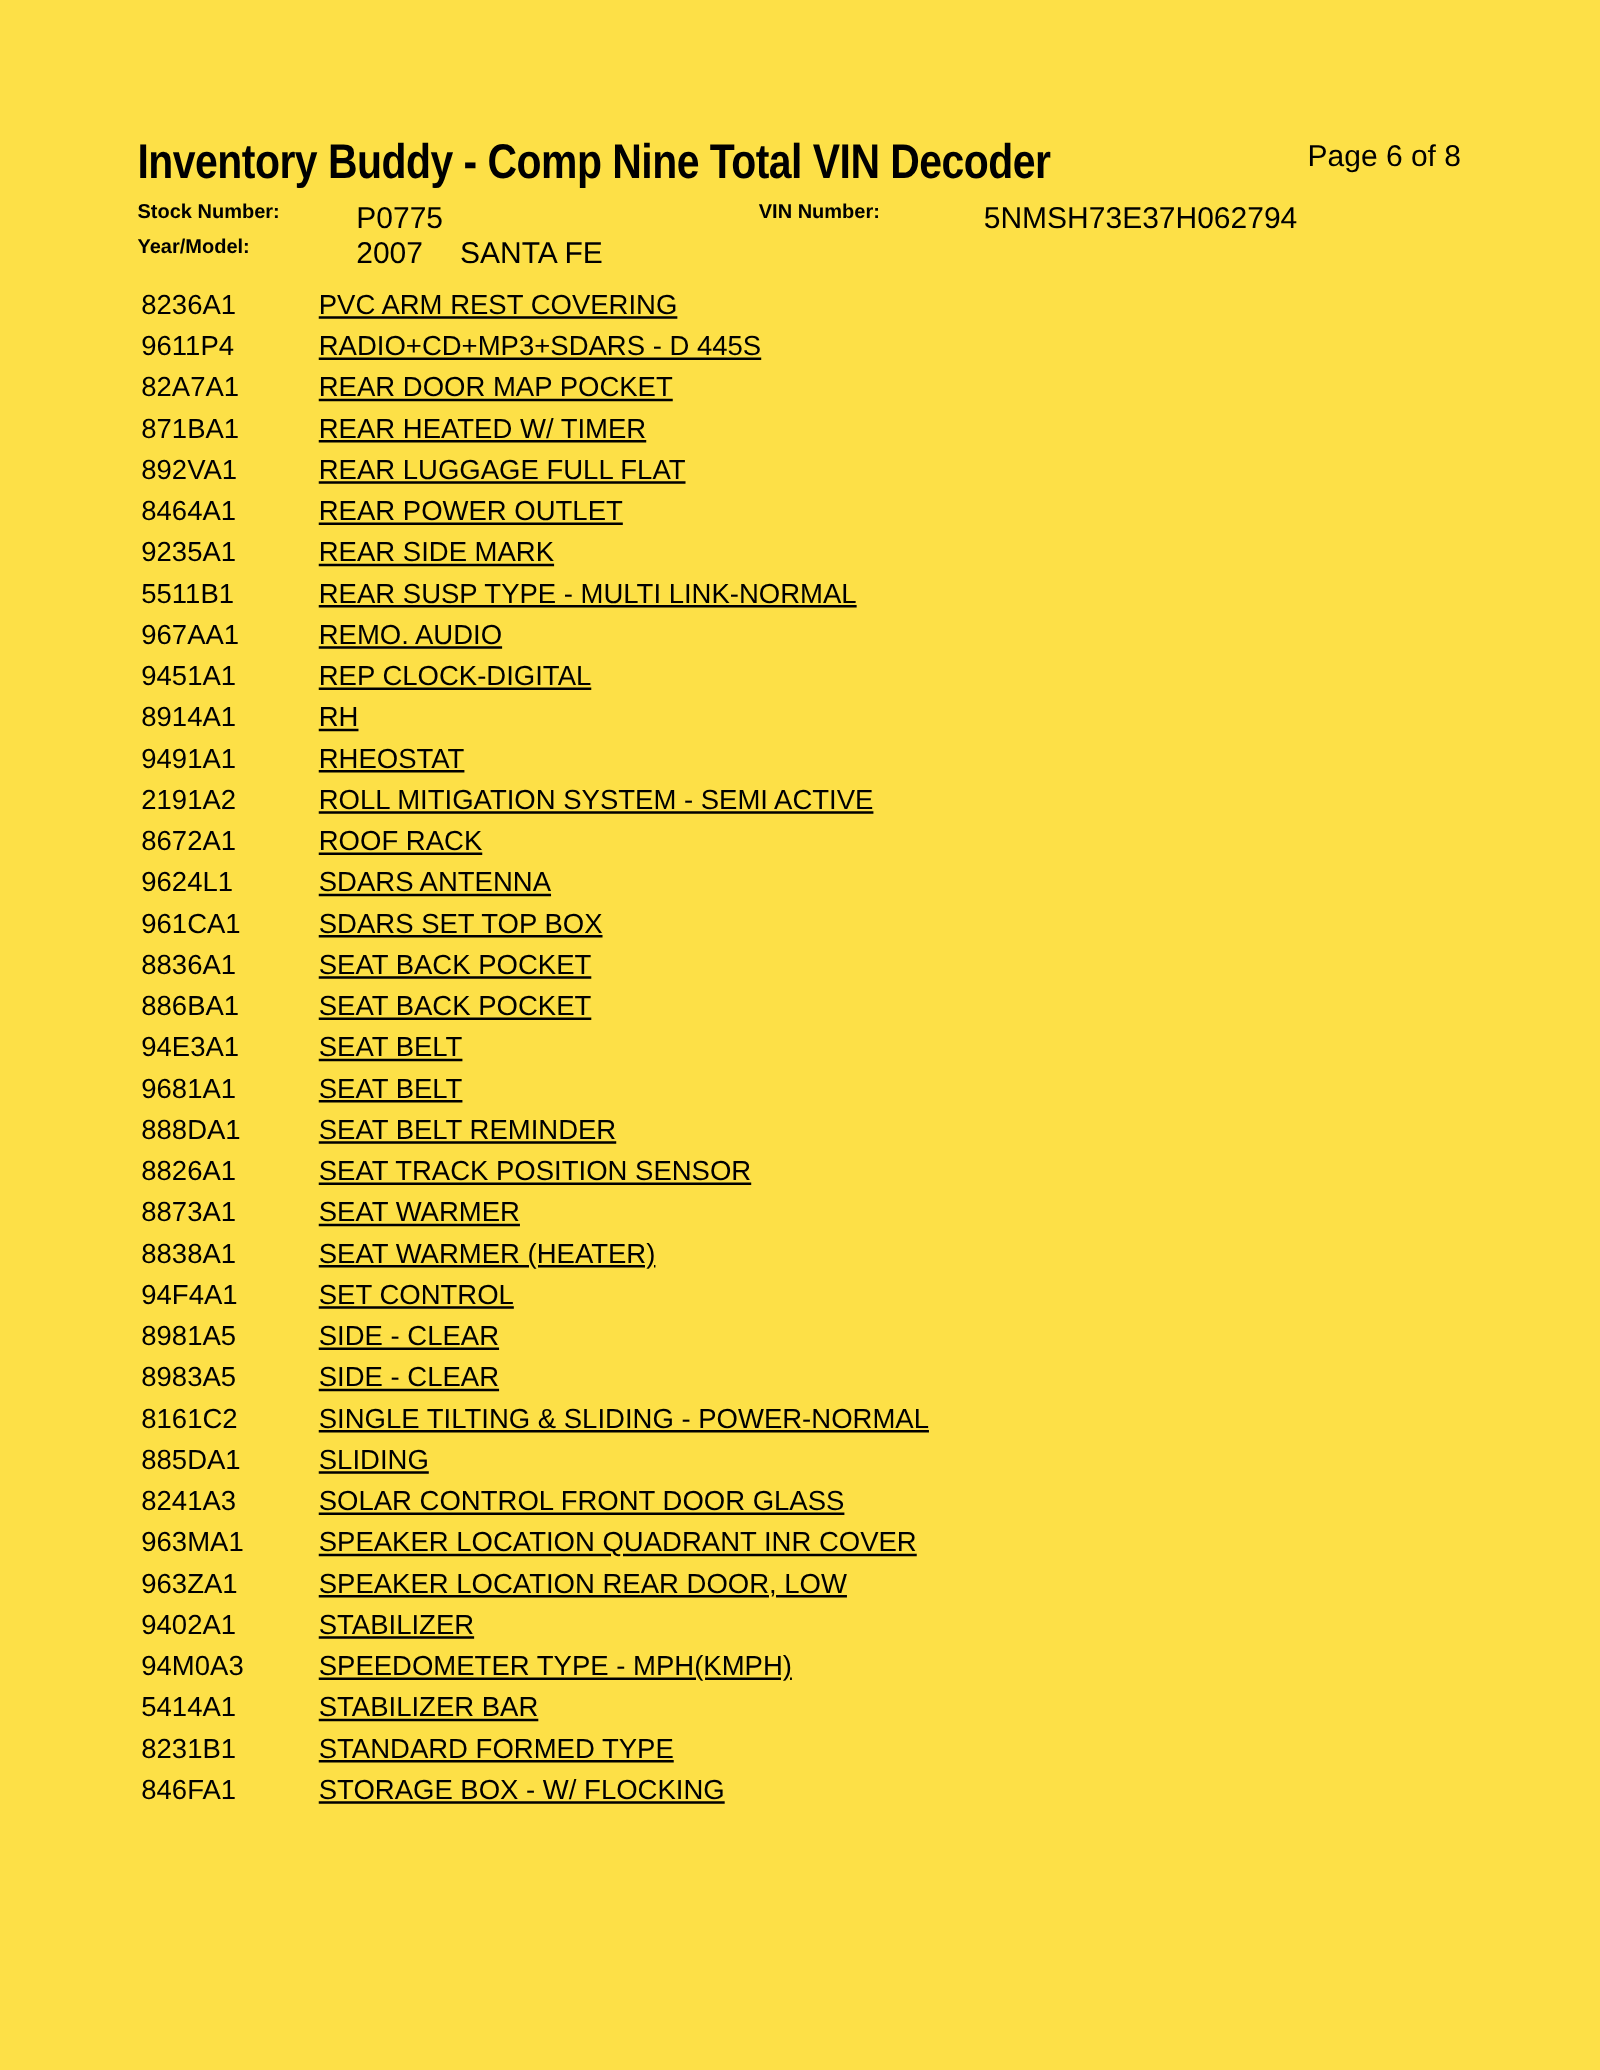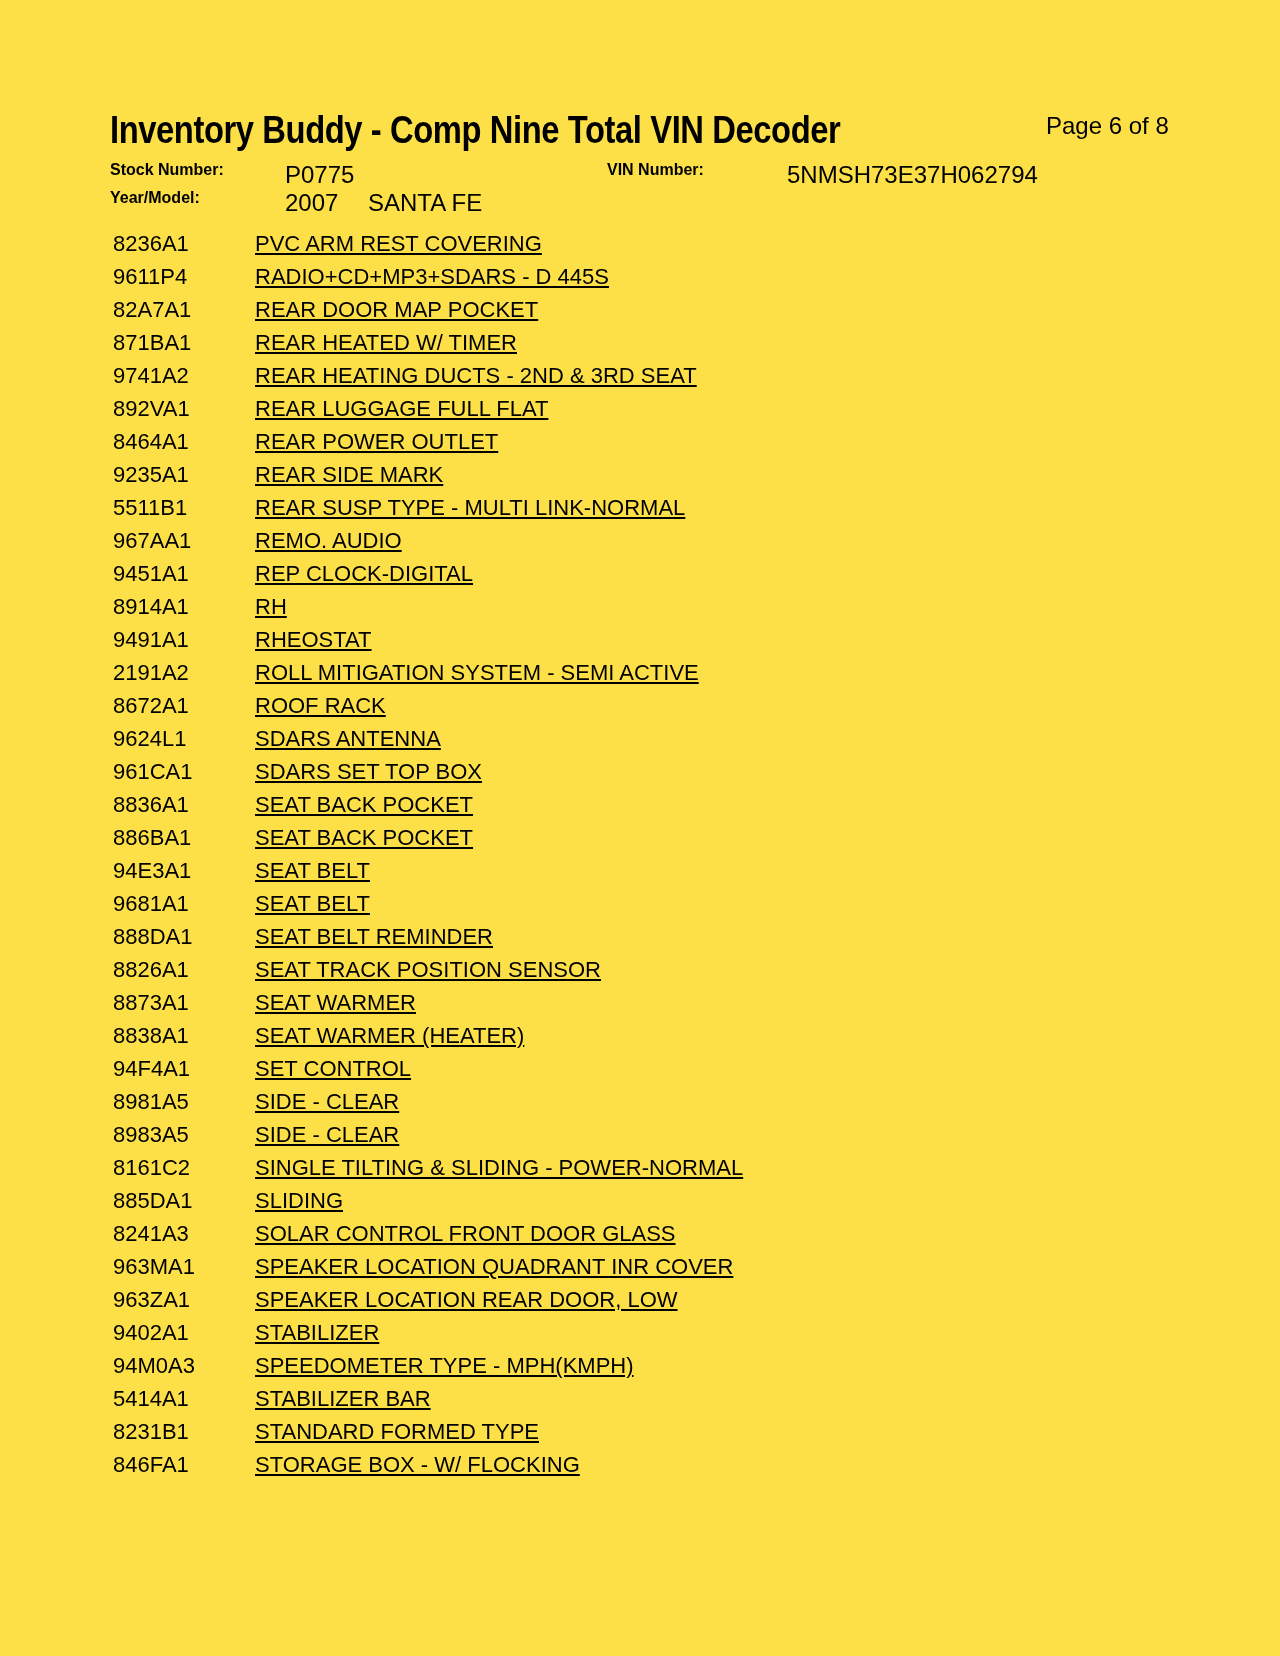--- a/index.html
+++ b/index.html
@@ -107,24 +107,20 @@
       </div>
       <div class="row">
         <span class="code">82A7A1</span>
         <span class="desc">REAR DOOR MAP POCKET</span>
       </div>
       <div class="row">
         <span class="code">871BA1</span>
         <span class="desc">REAR HEATED W/ TIMER</span>
       </div>
       <div class="row">
-        <span class="code">9741A2</span>
-        <span class="desc">REAR HEATING DUCTS - 2ND &amp; 3RD SEAT</span>
-      </div>
-      <div class="row">
         <span class="code">892VA1</span>
         <span class="desc">REAR LUGGAGE FULL FLAT</span>
       </div>
       <div class="row">
         <span class="code">8464A1</span>
         <span class="desc">REAR POWER OUTLET</span>
       </div>
       <div class="row">
         <span class="code">9235A1</span>
         <span class="desc">REAR SIDE MARK</span>

